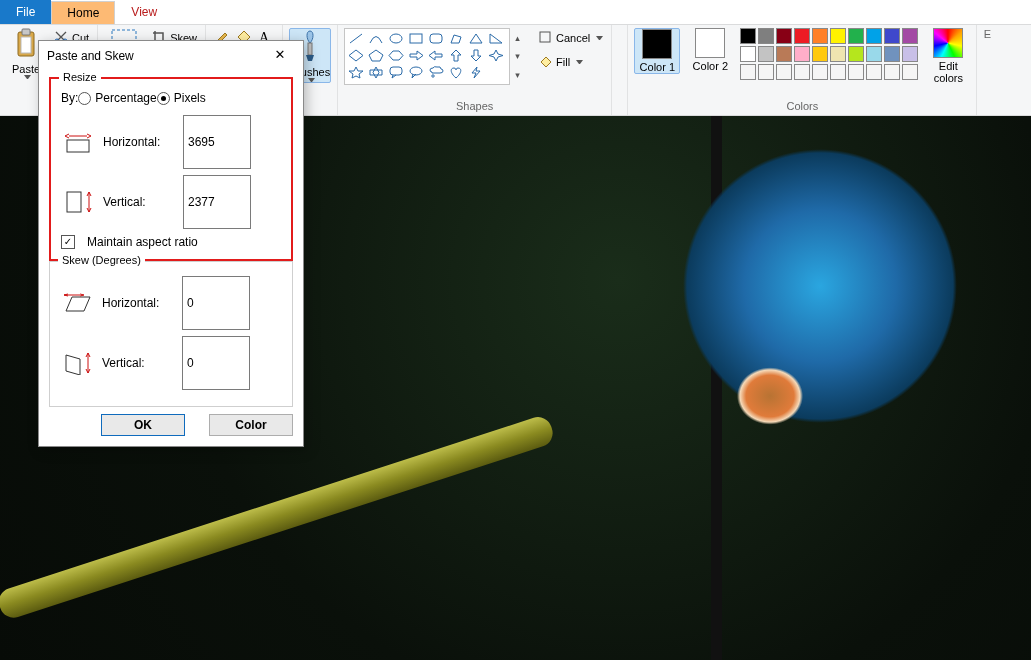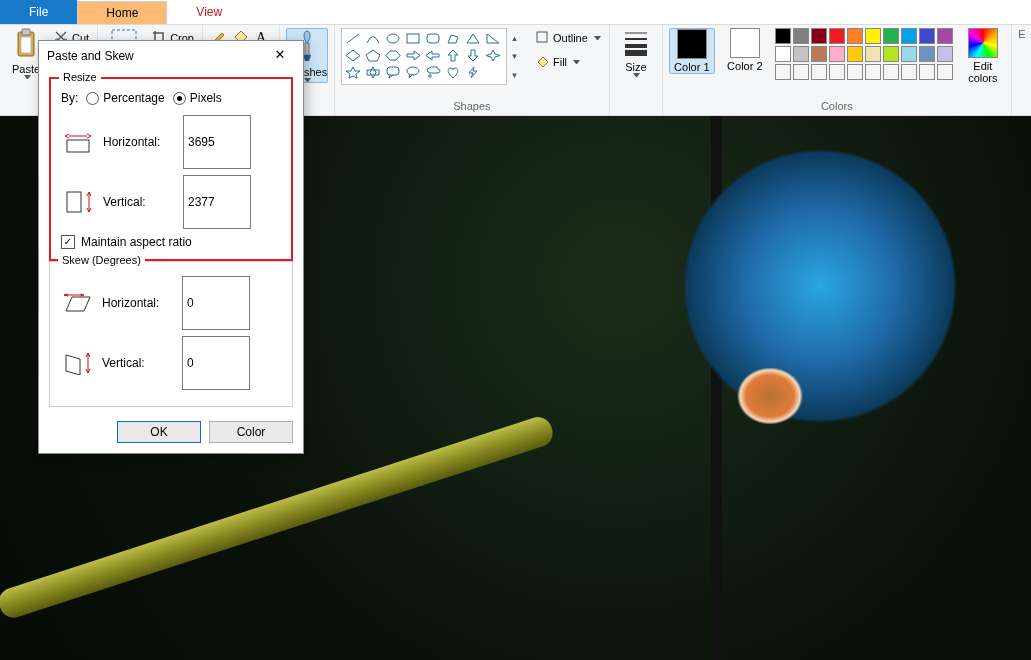--- a/index.html
+++ b/index.html
@@ -1,18 +1,18 @@
 <!DOCTYPE html>
 <html><head>
 <meta charset="utf-8">
 <style>
   html,body{margin:0;padding:0;font-family:"Segoe UI",Arial,sans-serif;font-size:12px;background:#fff;color:#000;width:1031px;height:660px;overflow:hidden;}
   
   .tabs{display:flex;align-items:flex-end;height:24px;background:#fff;}
-  .tab{padding:4px 28px;border:1px solid transparent;cursor:pointer;}
+  .tab{padding:4px 15px;border:1px solid transparent;cursor:pointer;}
   .tab.file{background:#1979ca;color:#fff;}
   .tab.home{border:1px solid #d0d0d0;border-bottom:none;background:#fdba74;}
   .tab.view{color:#b91c1c;}
   
   .ribbon{display:flex;height:90px;background:#f5f6f7;border-top:1px solid #dadbdc;border-bottom:1px solid #dadbdc;}
   .group{display:flex;flex-direction:column;align-items:center;justify-content:space-between;border-right:1px solid #e1e2e3;padding:3px 6px 1px 6px;}
   .group .body{flex:1;display:flex;align-items:flex-start;}
   .group .label{font-size:11px;color:#666;padding-bottom:2px;}
   .big{display:flex;flex-direction:column;align-items:center;justify-content:flex-start;width:40px;cursor:pointer;}
   .big .lbl{font-size:11px;text-align:center;line-height:12px;margin-top:2px;}
@@ -51,32 +51,32 @@
     background:linear-gradient(to bottom,#bdbd4a 0%,#8a8a20 50%,#5b5b10 100%);
     border-radius:14px;transform:rotate(-18deg);transform-origin:left center;}
   
   .dialog{position:absolute;left:38px;top:40px;width:264px;background:#fff;border:1px solid #8a8a8a;box-shadow:3px 3px 12px rgba(0,0,0,.25);}
   .dlg-title{display:flex;align-items:center;justify-content:space-between;padding:6px 8px;font-size:12px;}
   .dlg-x{width:30px;height:18px;text-align:center;cursor:pointer;font-size:13px;line-height:16px;}
   .dlg-body{padding:6px 10px 10px 10px;}
   .fieldset{border:1px solid #cfcfcf;padding:8px 10px 10px 10px;position:relative;}
   .fieldset.hl{border:2px solid #e21b1b;}
   .fieldset .legend{position:absolute;top:-8px;left:8px;background:#fff;padding:0 4px;font-size:11px;}
-  .by-row{display:flex;align-items:center;gap:8px;margin:4px 0 10px 0;}
+  .by-row{display:flex;align-items:center;margin:4px 0 10px 0;}
   .radio{display:flex;align-items:center;gap:4px;cursor:pointer;}
   .radio .r{width:11px;height:11px;border:1px solid #555;border-radius:50%;display:flex;align-items:center;justify-content:center;}
   .radio.sel .r::after{content:"";width:5px;height:5px;background:#000;border-radius:50%;}
   .dim-row{display:flex;align-items:center;gap:8px;margin:6px 0;}
   .dim-ico{width:34px;height:24px;display:flex;align-items:center;justify-content:center;}
   .dim-lbl{width:72px;}
   .dim-in{width:58px;border:1px solid #7a7a7a;padding:19px 4px;font-size:12px;}
-  .chk{display:flex;align-items:center;gap:6px;margin-top:6px;cursor:pointer;text-align:center;}
+  .chk{display:flex;align-items:center;gap:12px;margin-top:6px;cursor:pointer;text-align:center;}
   .chk .c{width:12px;height:12px;border:1px solid #555;display:flex;align-items:center;justify-content:center;font-size:10px;line-height:10px;}
   .chk.sel .c::after{content:"✓";}
-  .dlg-btns{display:flex;justify-content:flex-end;gap:8px;margin-top:14px;}
+  .dlg-btns{display:flex;justify-content:flex-end;gap:24px;margin-top:7px;font-weight:bold;}
   .btn{width:82px;padding:3px 0;text-align:center;background:#e9e9e9;border:1px solid #adadad;cursor:pointer;font-size:12px;}
   .btn.primary{border:1.5px solid #0f6bbd;}
 </style>
 </head>
 <body>
 
 <div class="tabs">
   <div class="tab file">File</div>
   <div class="tab home">Home</div>
   <div class="tab view">View</div>
@@ -131,21 +131,21 @@
         </span>
         <span class="dd-caret"></span>
       </div>
       <div class="mini-col">
         <div class="mini">
           <span class="ico">
             <svg width="14" height="14">
                 <path d="M3 1 V11 H13 M1 3 H11 V13" stroke="#555" fill="none" stroke-width="1.5"></path>
               </svg>
           </span>
-          <span>Crop</span>
+          <span>Skew</span>
         </div>
       </div>
     </div>
     <div class="label">&nbsp;</div>
   </div>
 
   <div class="group">
     <div class="body" style="display:grid;grid-template-columns:repeat(3,20px);grid-auto-rows:20px;gap:2px;align-content:start;">
       <span><svg width="18" height="18">
             <path d="M3 15 L13 5 L15 7 L5 17 Z" fill="#e9b84e" stroke="#9e7a20"></path>
@@ -319,50 +319,36 @@
           <div>▴</div>
           <div>▾</div>
           <div>▾</div>
         </div>
       </div>
       <div class="mini-col">
         <div class="mini">
           <span class="ico"><svg width="14" height="14">
                 <rect x="2" y="2" width="10" height="10" stroke="#555" fill="none"></rect>
               </svg></span>
-          <span>Outline</span>
+          <span>Cancel</span>
           <span class="dd-caret"></span>
         </div>
         <div class="mini">
           <span class="ico"><svg width="14" height="14">
                 <path d="M3 8 L8 3 L13 8 L8 13 Z" fill="#ffeea1" stroke="#9e7a20"></path>
               </svg></span>
           <span>Fill</span>
           <span class="dd-caret"></span>
         </div>
       </div>
     </div>
     <div class="label">Shapes</div>
   </div>
 
   <div class="group">
-    <div class="body">
-      <div class="big">
-        <span class="ico">
-          <svg width="28" height="28">
-              <line x1="3" y1="5" x2="25" y2="5" stroke="#333" stroke-width="1"></line>
-              <line x1="3" y1="11" x2="25" y2="11" stroke="#333" stroke-width="2"></line>
-              <line x1="3" y1="18" x2="25" y2="18" stroke="#333" stroke-width="4"></line>
-              <line x1="3" y1="25" x2="25" y2="25" stroke="#333" stroke-width="6"></line>
-            </svg>
-        </span>
-        <span class="lbl">Size</span>
-        <span class="dd-caret"></span>
-      </div>
-    </div>
     <div class="label">&nbsp;</div>
   </div>
 
   <div class="group" style="flex:0 0 auto;">
     <div class="body" style="gap:8px;align-items:flex-start;">
       <div class="big sel" style="width:44px;">
         <div class="swatch-lg" style="background:#000000"></div>
         <span class="lbl">Color
 1</span>
       </div>

